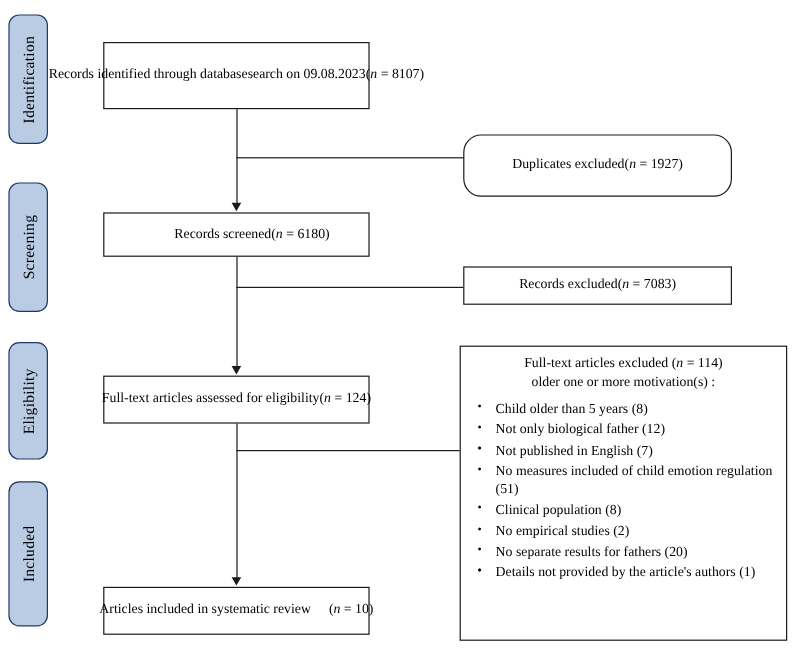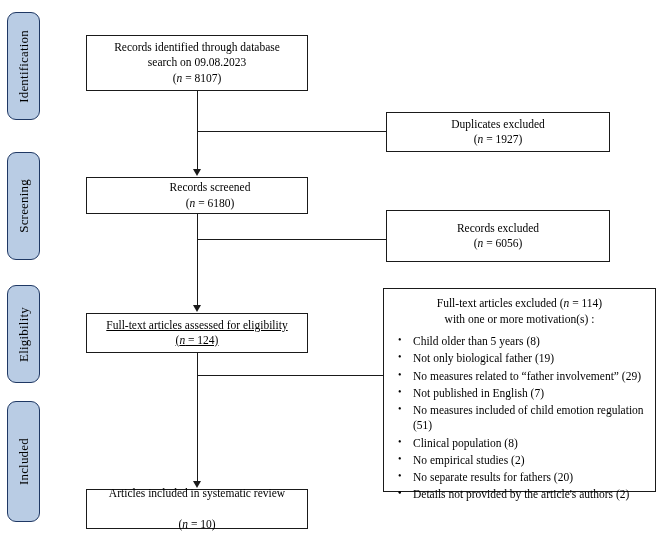--- a/index.html
+++ b/index.html
@@ -39,21 +39,20 @@
     white-space: nowrap;
   }
 
   
   .flow-box {
     position: absolute;
     box-sizing: border-box;
     background: #ffffff;
     border: 1.3px solid #1a1a1a;
     display: flex;
-    flex-direction: column;
     align-items: center;
     justify-content: center;
     text-align: center;
     font-size: 11.5px;
     line-height: 1.34;
     padding: 2px 6px;
   }
   .flow-box .line { display: block; white-space: nowrap; }
   .nitalic { font-style: italic; }
 
@@ -135,66 +134,66 @@
     <span class="line">Records identified  through database</span>
     <span class="line">search on 09.08.2023</span>
     <span class="line"><span>(</span><span class="nitalic">n</span><span> = 8107)</span></span>
   </div>
 
   <div class="vline" style="left:197px; top:91px; height:79px;"></div>
   <div class="arrow-down" style="left:192.5px; top:169px;"></div>
 
   <div class="hline" style="left:197px; top:131px; width:190px;"></div>
 
-  <div class="flow-box" style="left:386px; top:112px; width:224px; height:40px;">
+  <div class="flow-box" style="left:386px; top:112px; width:224px; height:52px;border-radius:15px;">
     <span class="line">Duplicates excluded</span>
     <span class="line"><span>(</span><span class="nitalic">n</span><span> = 1927)</span></span>
   </div>
 
   <div class="flow-box" style="left:86px; top:177px; width:222px; height:37px;padding-left:32px;">
     <span class="line">Records screened</span>
     <span class="line"><span>(</span><span class="nitalic">n</span><span> = 6180)</span></span>
   </div>
 
   <div class="vline" style="left:197px; top:214px; height:92px;"></div>
   <div class="arrow-down" style="left:192.5px; top:305px;"></div>
 
   <div class="hline" style="left:197px; top:239px; width:190px;"></div>
 
-  <div class="flow-box" style="left:386px; top:210px; width:224px; height:52px;">
+  <div class="flow-box" style="left:386px; top:222px; width:224px; height:32px;">
     <span class="line">Records excluded</span>
-    <span class="line"><span>(</span><span class="nitalic">n</span><span> = 6056)</span></span>
-  </div>
-
-  <div class="flow-box" style="left:86px; top:313px; width:222px; height:40px;text-decoration:underline;">
+    <span class="line"><span>(</span><span class="nitalic">n</span><span> = 7083)</span></span>
+  </div>
+
+  <div class="flow-box" style="left:86px; top:313px; width:222px; height:40px;">
     <span class="line">Full-text  articles assessed for eligibility</span>
     <span class="line"><span>(</span><span class="nitalic">n</span><span> = 124)</span></span>
   </div>
 
   <div class="vline" style="left:197px; top:353px; height:129px;"></div>
   <div class="arrow-down" style="left:192.5px; top:481px;"></div>
 
   <div class="hline" style="left:197px; top:375px; width:187px;"></div>
 
-  <div class="excl-box" style="left:383px; top:288px; width:273px; height:204px;">
+  <div class="excl-box" style="left:383px; top:288px; width:273px; height:246px;">
     <div class="excl-head">
       <span class="line"><span>Full-text  articles excluded (</span><span class="nitalic">n</span><span> = 114)</span></span>
-      <span class="line">with one or more  motivation(s) :</span>
+      <span class="line">older one or more  motivation(s) :</span>
     </div>
     <ul class="excl-list">
       <li><span class="bullet">•</span><span>Child  older than 5 years (8)</span></li>
-      <li><span class="bullet">•</span><span>Not only biological  father (19)</span></li>
-      <li><span class="bullet">•</span><span>No measures related to “father involvement” (29)</span></li>
+      <li><span class="bullet">•</span><span>Not only biological  father (12)</span></li>
+      <li><span class="bullet">•</span></li>
       <li><span class="bullet">•</span><span>Not published in English (7)</span></li>
       <li><span class="bullet">•</span><span>No measures included of child emotion regulation (51)</span></li>
       <li><span class="bullet">•</span><span>Clinical  population (8)</span></li>
       <li><span class="bullet">•</span><span>No  empirical  studies (2)</span></li>
       <li><span class="bullet">•</span><span>No  separate results for fathers (20)</span></li>
       <li><span class="bullet">•</span></li>
-      <li><span class="bullet">•</span><span>Details  not provided by the article's  authors (2)</span></li>
+      <li><span class="bullet">•</span><span>Details  not provided by the article's  authors (1)</span></li>
     </ul>
   </div>
 
   <div class="flow-box" style="left:86px; top:489px; width:222px; height:40px;gap:15px;">
     <span class="line">Articles included in systematic review</span>
     <span class="line"><span>(</span><span class="nitalic">n</span><span> = 10)</span></span>
   </div>
 
 </div>
 

